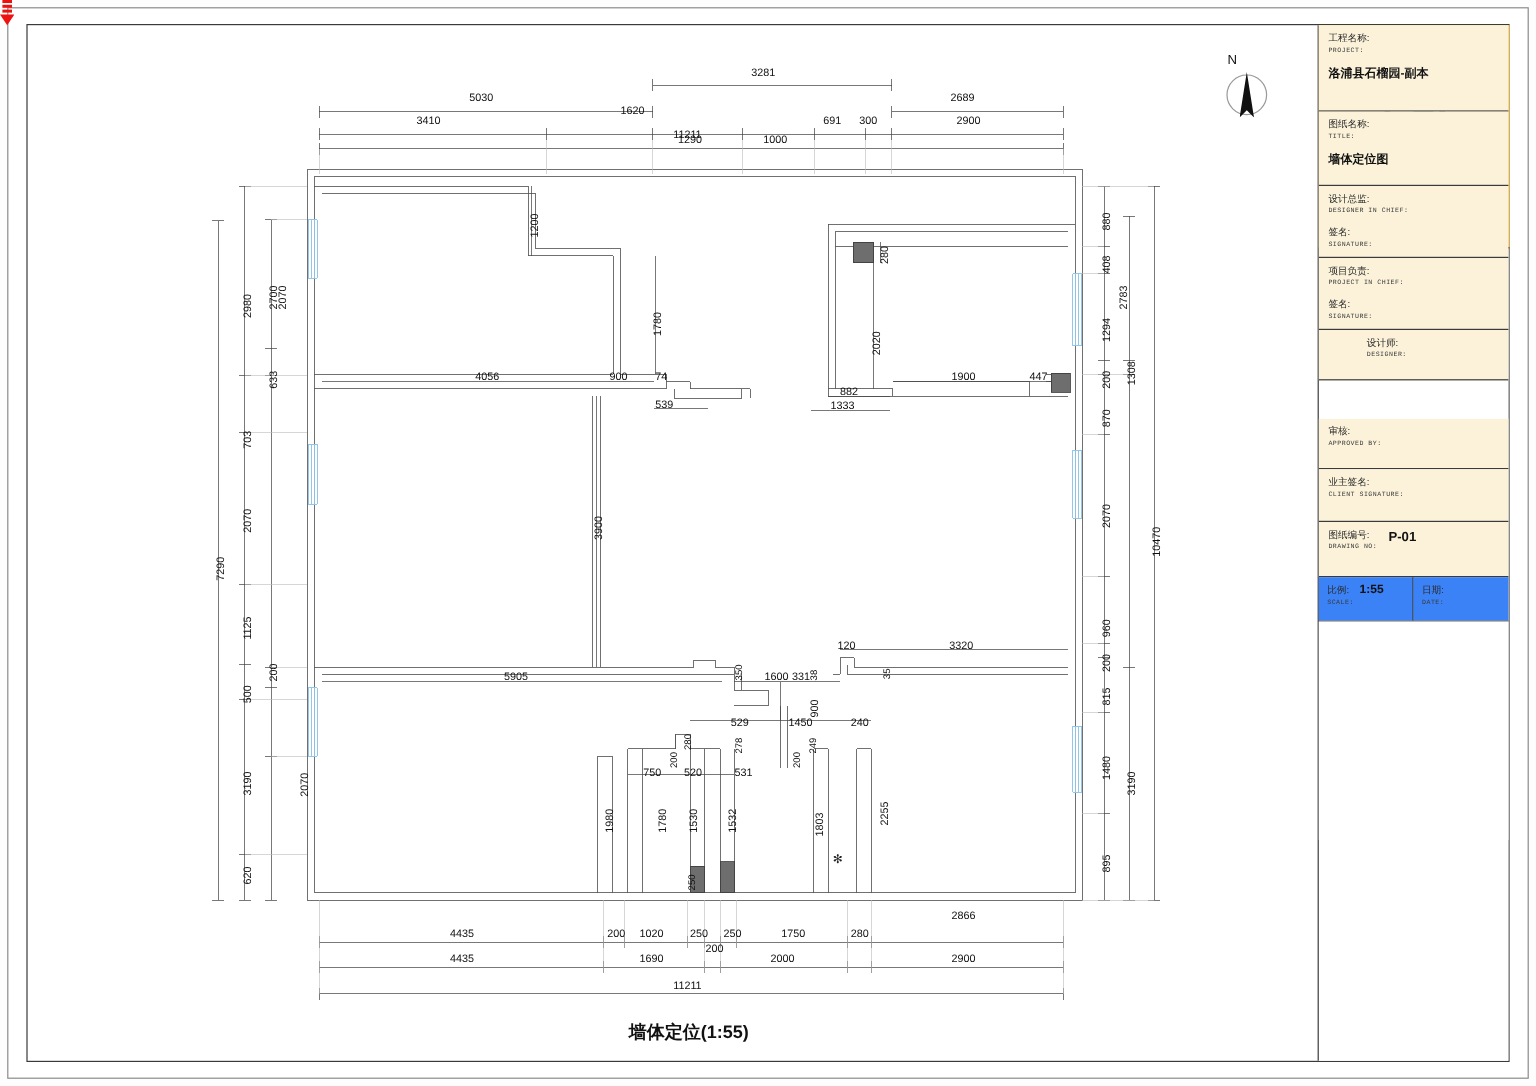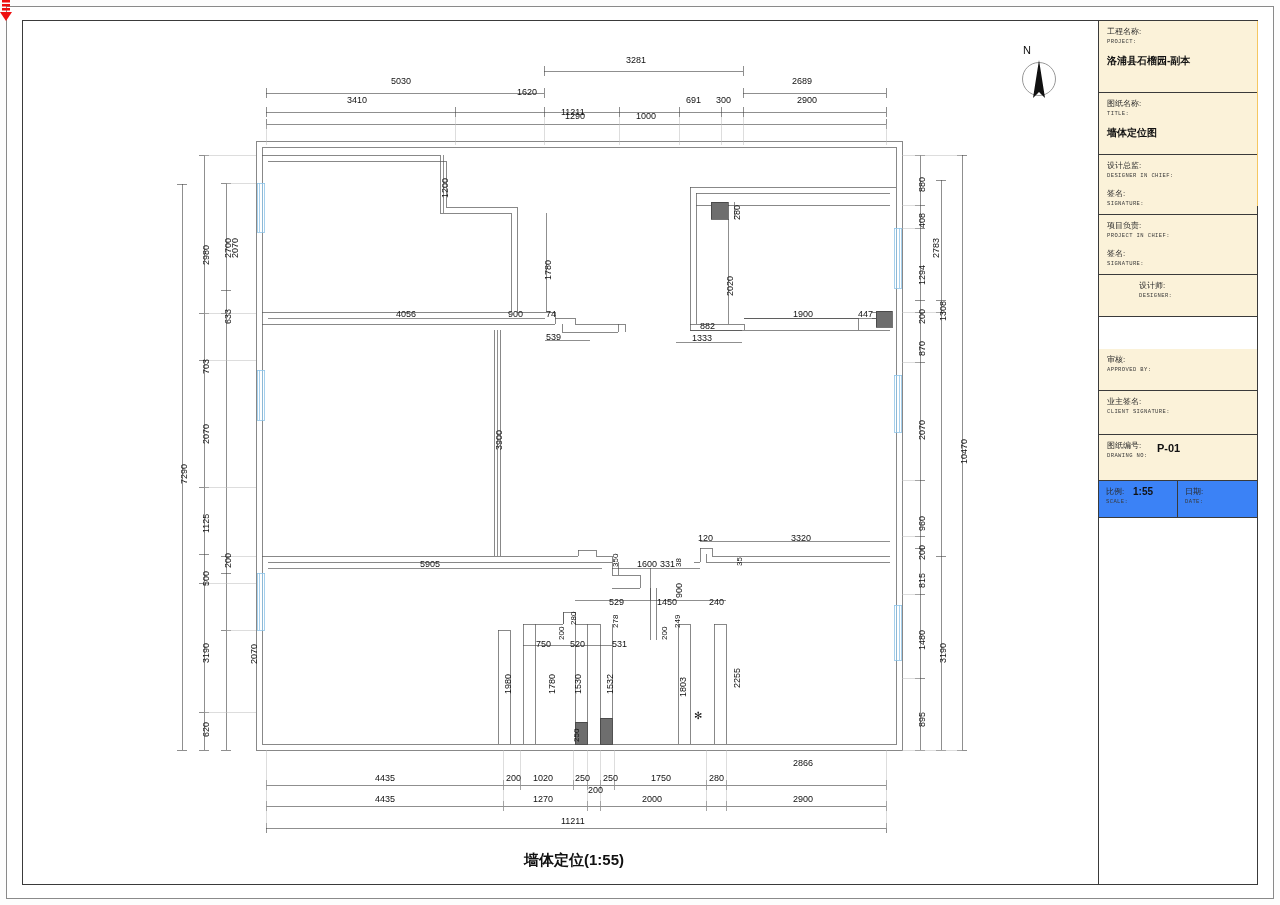--- a/index.html
+++ b/index.html
@@ -555,21 +555,21 @@
     <div class="dimtxt" style="left:375px;top:774px;">4435</div>
     <div class="dimtxt" style="left:506px;top:774px;">200</div>
     <div class="dimtxt" style="left:533px;top:774px;">1020</div>
     <div class="dimtxt" style="left:575px;top:774px;">250</div>
     <div class="dimtxt" style="left:603px;top:774px;">250</div>
     <div class="dimtxt" style="left:651px;top:774px;">1750</div>
     <div class="dimtxt" style="left:709px;top:774px;">280</div>
     <div class="dimtxt" style="left:793px;top:759px;">2866</div>
 
     <div class="dimtxt" style="left:375px;top:795px;">4435</div>
-    <div class="dimtxt" style="left:533px;top:795px;">1270</div>
+    <div class="dimtxt" style="left:533px;top:795px;">1690</div>
     <div class="dimtxt" style="left:588px;top:786px;">200</div>
     <div class="dimtxt" style="left:642px;top:795px;">2000</div>
     <div class="dimtxt" style="left:793px;top:795px;">2900</div>
 
     <div class="dimtxt" style="left:561px;top:817px;">11211</div>
 
     <div class="dimtxt v" style="left:441px;top:198px;">1200</div>
     <div class="dimtxt v" style="left:544px;top:280px;">1780</div>
     <div class="dimtxt" style="left:396px;top:310px;">4056</div>
     <div class="dimtxt" style="left:508px;top:310px;">900</div>

